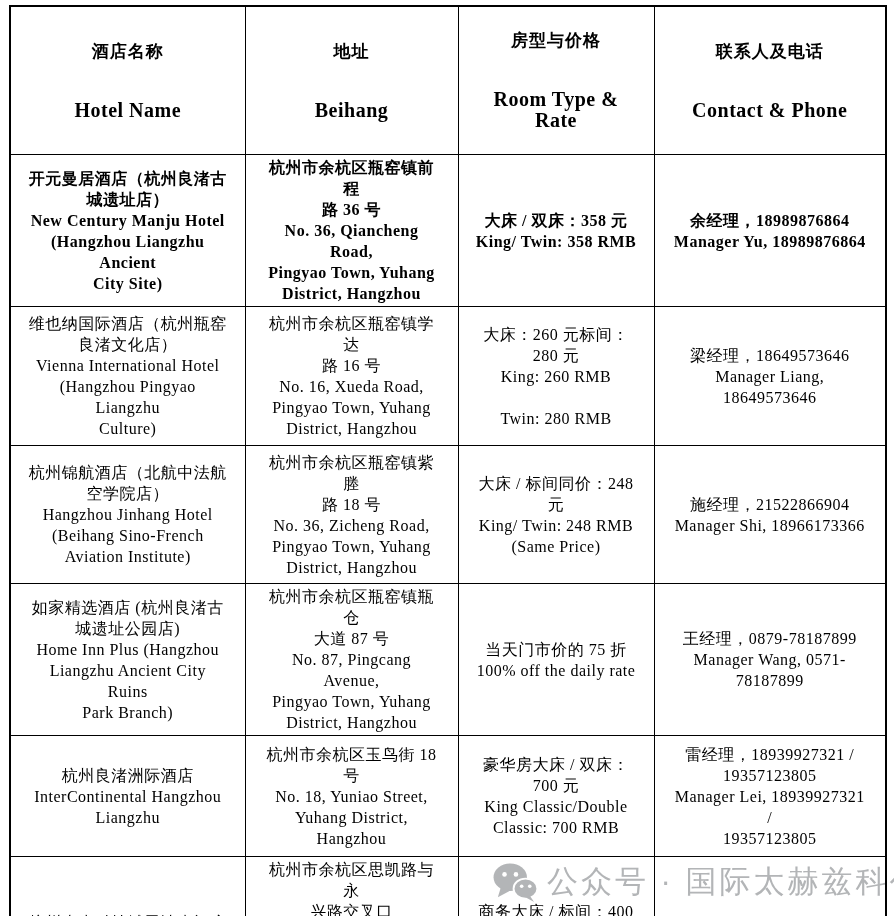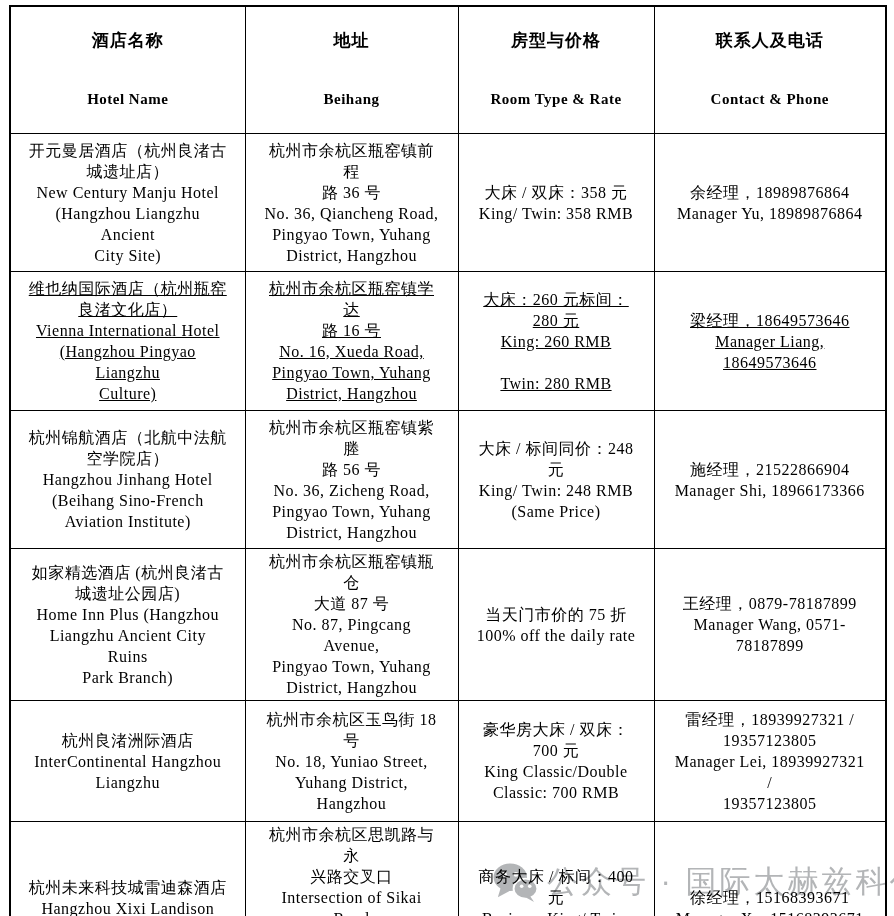--- a/index.html
+++ b/index.html
@@ -18,24 +18,24 @@
     text-align:center;vertical-align:middle;
     padding:2px 17px;
     font-size:16px;line-height:21px;
     white-space:pre-line;
     letter-spacing:0.5px;
     background:transparent;
   }
   .doc-table{border:2px solid #000;}
   .doc-table th{font-weight:bold;}
   .hdr-zh{display:block;font-size:17px;margin-bottom:17px;letter-spacing:1px;}
-  .hdr-en{display:block;font-size:15px;}
+  .hdr-en{display:block;font-size:20px;}
   .row-h{height:90px;}
-  .row-1{height:138px;}
-  .row-2{height:139px;text-decoration:underline;}
+  .row-1{height:138px;font-weight:bold;}
+  .row-2{height:139px;}
   .row-3{height:138px;}
   .row-4{height:142px;}
   .row-5{height:121px;}
   .row-6{height:136px;}
   .watermark{
     position:absolute;left:492px;top:861px;z-index:0;
     display:flex;align-items:center;gap:9px;
     font-family:"Liberation Sans","DejaVu Sans",sans-serif;
     font-size:31px;color:#b3b5b7;letter-spacing:3px;
     white-space:nowrap;user-select:none;
@@ -121,21 +121,21 @@
 Manager Liang,
 18649573646</td>
   </tr>
   <tr class="row-3">
     <td>杭州锦航酒店（北航中法航
 空学院店）
 Hangzhou Jinhang Hotel
 (Beihang Sino-French
 Aviation Institute)</td>
     <td>杭州市余杭区瓶窑镇紫塍
-路 56 号
+路 18 号
 No. 36, Zicheng Road,
 Pingyao Town, Yuhang
 District, Hangzhou</td>
     <td>大床 / 标间同价：248
 元
 King/ Twin: 248 RMB
 (Same Price)</td>
     <td>施经理，21522866904
 Manager Shi, 18966173366</td>
   </tr>

